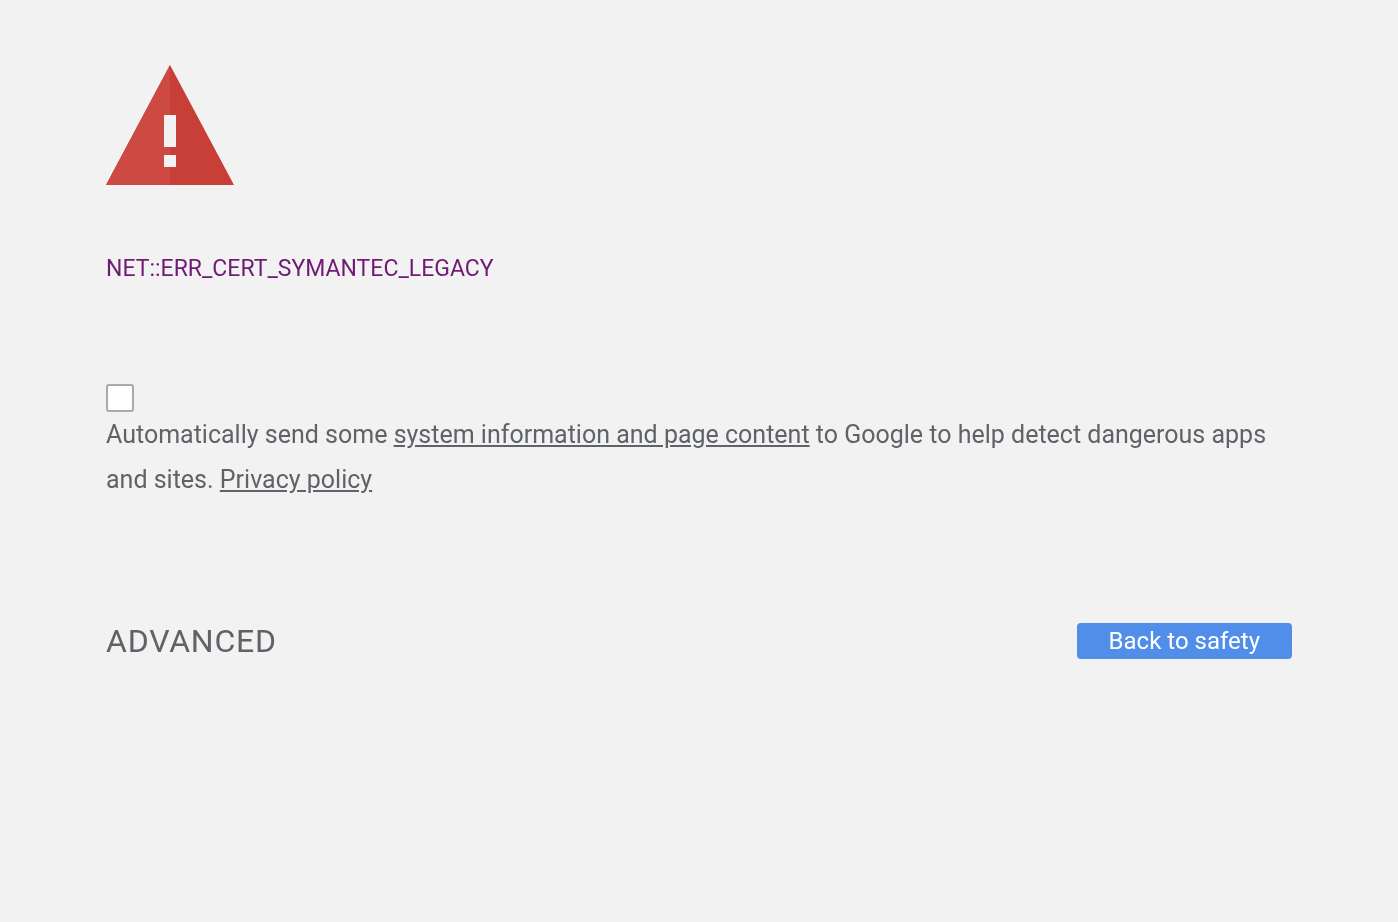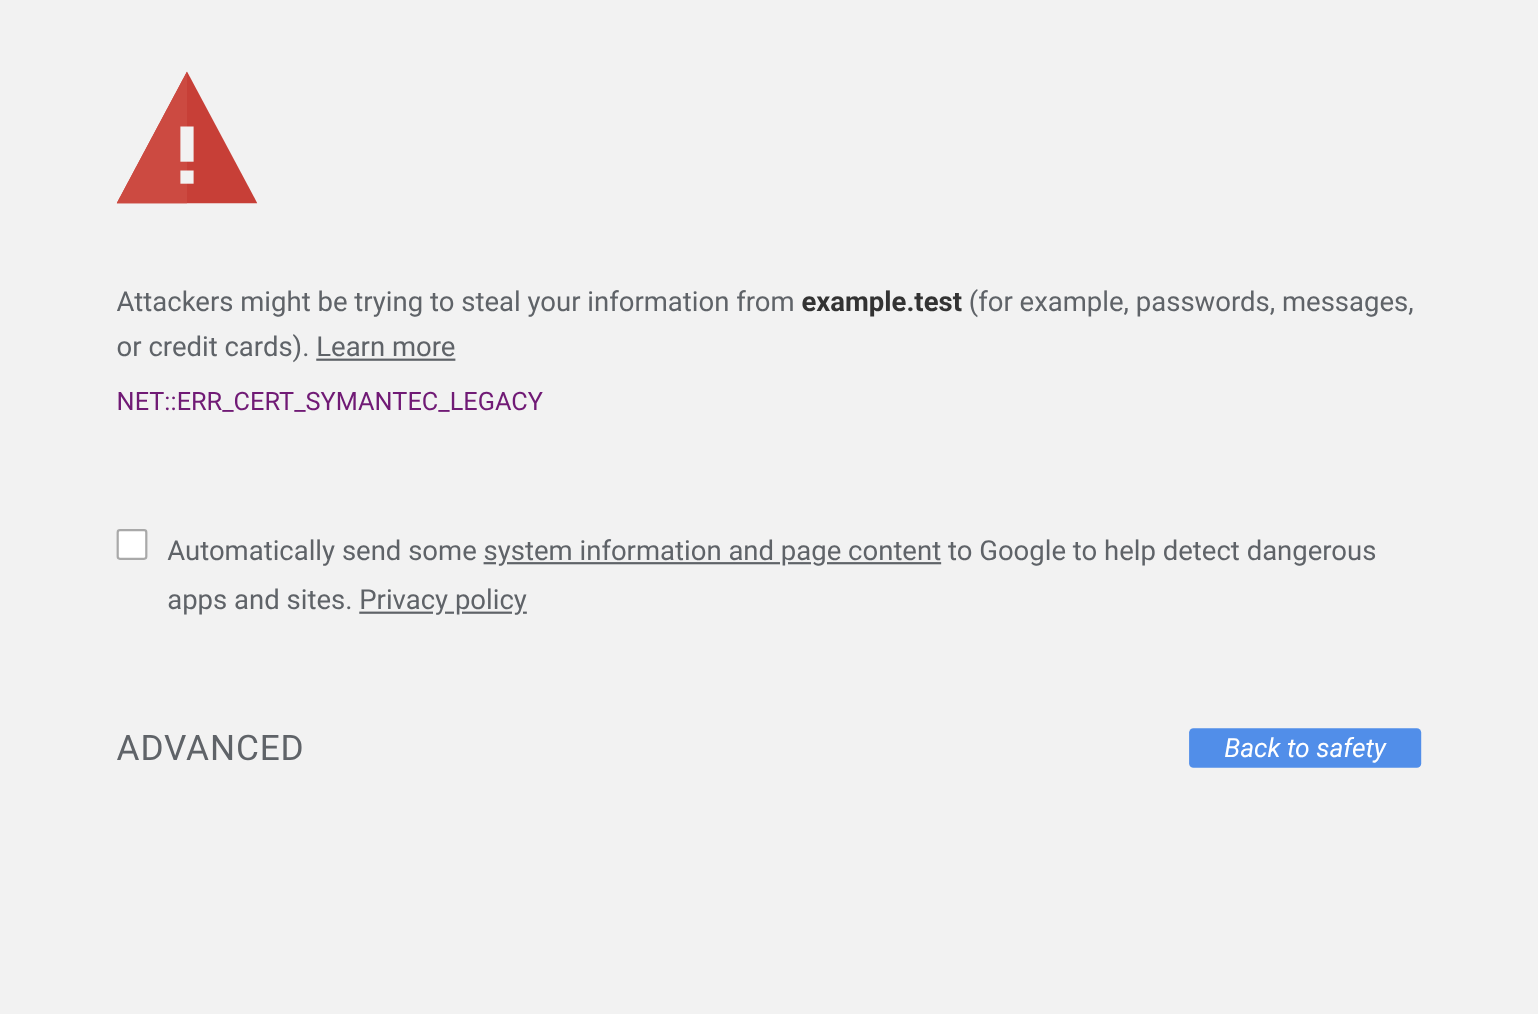--- a/index.html
+++ b/index.html
@@ -45,21 +45,22 @@
       cursor: pointer;
     }
     .error-code {
       font-size: 23px;
       color: #701a75;
       margin-bottom: 100px;
     }
     .report-row {
       display: flex;
       align-items: flex-start;
-      margin-bottom: 92px;
+      margin-bottom: 120px;
+      flex-direction: column;
     }
     .checkbox {
       flex: 0 0 auto;
       width: 28px;
       height: 28px;
       border: 2px solid #a9a9a9;
       border-radius: 3px;
       background: #fff;
       margin-right: 18px;
       margin-top: 2px;
@@ -90,41 +91,37 @@
     }
     .safety-btn {
       background: #518ee9;
       color: #fff;
       border: none;
       font-size: 24px;
       padding: 4px 32px;
       border-radius: 4px;
       cursor: pointer;
       font-family: inherit;
-      font-style: italic;
     }
   </style>
 </head>
 <body>
 
 <div class="page">
 
   <div class="warning-icon">
     <svg width="128" height="120" viewBox="0 0 128 120">
       <polygon points="64,0 128,120 0,120" fill="#c73f37"></polygon>
       <polygon points="64,0 64,120 0,120" fill="#cc4a41"></polygon>
       <rect x="58" y="50" width="12" height="32" fill="#f2f2f2"></rect>
       <rect x="58" y="90" width="12" height="12" fill="#f2f2f2"></rect>
     </svg>
   </div>
 
 
-  <p class="desc">
-    <span>Attackers might be trying to steal your information from </span><span class="strong">example.test</span><span> (for example, passwords, messages, or credit cards). </span><a class="link">Learn more</a>
-  </p>
 
   <div class="error-code">NET::ERR_CERT_SYMANTEC_LEGACY</div>
 
   <div class="report-row">
     <div class="checkbox"></div>
     <div class="report-text">
       <span>Automatically send some </span><span class="underline">system information and page content</span><span> to Google to help detect dangerous apps and sites. </span><span class="underline">Privacy policy</span>
     </div>
   </div>
 

